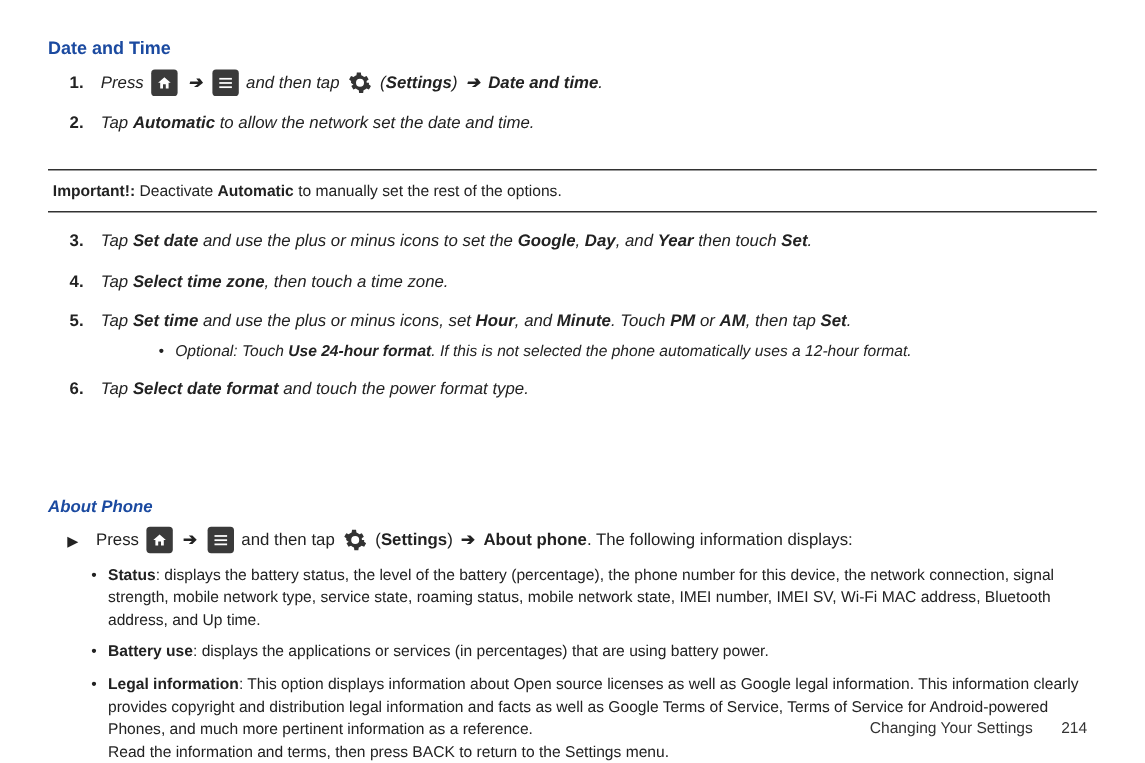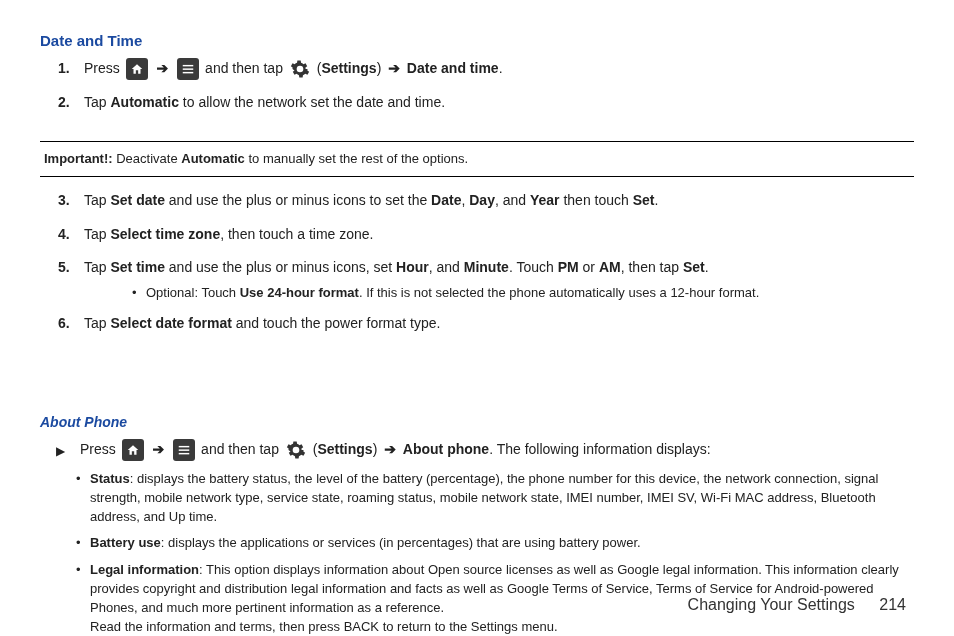--- a/index.html
+++ b/index.html
@@ -53,20 +53,21 @@
     display: flex;
     margin-bottom: 10px;
     line-height: 1.7;
   }
   ol.numlist > li .num {
     font-weight: bold;
     min-width: 26px;
   }
   ol.numlist > li .li-body {
     flex: 1;
+    font-style: italic;
   }
   .icon-box {
     display: inline-flex;
     align-items: center;
     justify-content: center;
     width: 22px;
     height: 22px;
     background: #3a3a3a;
     border-radius: 3px;
     vertical-align: middle;
@@ -130,21 +131,21 @@
   .tri {
     min-width: 24px;
     font-size: 12px;
     padding-top: 3px;
   }
   .b { font-weight: bold; }
   .footer {
     position: absolute;
     bottom: 22px;
     right: 48px;
-    font-size: 16px;
+    font-size: 13px;
     color: #333;
     text-align: center;
   }
   .footer .pn { margin-left: 20px; }
   .access-h {
     font-weight: bold;
     margin: 0 0 8px 0;
   }
 </style>
 </head>
@@ -192,21 +193,21 @@
     </ol>
 
     <div class="important-box">
       <span class="b">Important!:</span><span> Deactivate </span><span class="b">Automatic</span><span> to manually set the rest of the options.</span>
     </div>
 
     <ol class="numlist">
       <li>
         <span class="num">3.</span>
         <span class="li-body">
-          <span>Tap </span><span class="b">Set date</span><span> and use the plus or minus icons to set the </span><span class="b">Date</span><span>, </span><span class="b">Day</span><span>, and </span><span class="b">Year</span><span> then touch </span><span class="b">Set</span><span>.</span>
+          <span>Tap </span><span class="b">Set date</span><span> and use the plus or minus icons to set the </span><span class="b">Google</span><span>, </span><span class="b">Day</span><span>, and </span><span class="b">Year</span><span> then touch </span><span class="b">Set</span><span>.</span>
         </span>
       </li>
       <li>
         <span class="num">4.</span>
         <span class="li-body">
           <span>Tap </span><span class="b">Select time zone</span><span>, then touch a time zone.</span>
         </span>
       </li>
       <li>
         <span class="num">5.</span>

